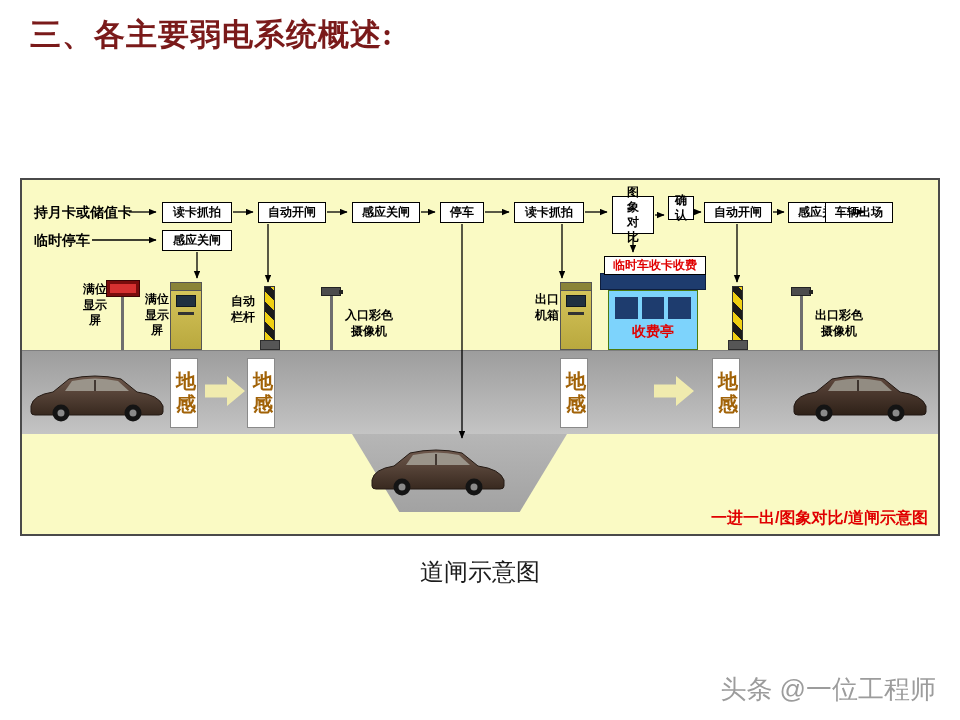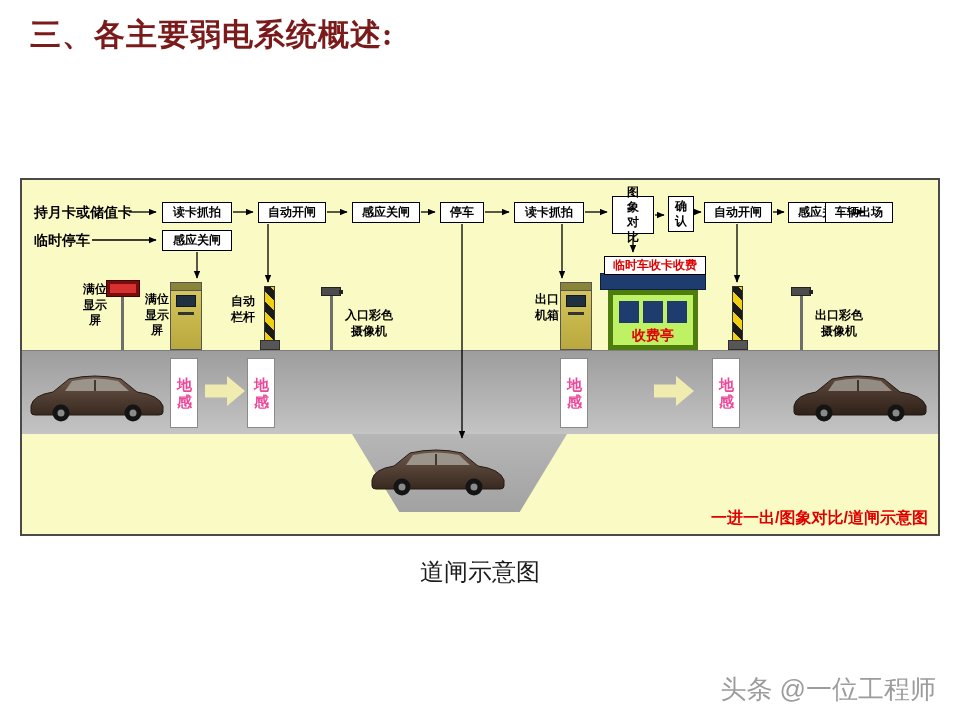--- a/index.html
+++ b/index.html
@@ -47,30 +47,30 @@
     border:1px solid #333; z-index:6; }
   .barrier-base { position:absolute; top:160px; width:20px; height:10px;
     background:#565656; border:1px solid #2e2e2e; z-index:6; }
   .cam-head { position:absolute; width:20px; height:9px; background:#4c4c4c;
     border:1px solid #222; z-index:6; }
   .cam-head::after { content:""; position:absolute; right:-3px; top:2px; width:4px; height:4px; background:#222; }
 
   .roof { position:absolute; left:578px; top:93px; width:106px; height:17px;
     background:#1e3c6e; border:1px solid #0e1e3e; z-index:6; }
   .booth-body { position:absolute; left:586px; top:110px; width:90px; height:60px;
-    background:#bef264; border:5px solid #4d7c0f; z-index:6; }
+    background:#7dd3fc; border:1px solid #4d7c0f; z-index:6; }
   .booth-windows { margin:6px 6px 0; height:22px; display:flex; gap:4px; }
   .booth-windows .pane { flex:1; background:#1e3c6e; }
   .booth-label { margin-top:4px; text-align:center; color:#e00000; font-weight:bold; font-size:14px; }
 
   
   .sensor { position:absolute; top:178px; width:28px; height:70px; background:#ffffff;
     border:1px solid #8a8a8a; display:flex; align-items:center; justify-content:center; z-index:5; }
-  .sensor .sensor-text { display:block; width:16px; color:#ec4899; font-weight:bold;
-    font-size:15px; line-height:1.15; word-break:break-all; text-align:right; }
+  .sensor .sensor-text { display:block; width:16px; color:#a16207; font-weight:bold;
+    font-size:20px; line-height:1.15; word-break:break-all; text-align:center; }
   .flow-arrow { position:absolute; top:196px; width:40px; height:30px; background:#f0ebae;
     clip-path:polygon(0 28%,55% 28%,55% 0,100% 50%,55% 100%,55% 72%,0 72%); z-index:5; }
   .car { position:absolute; width:140px; height:56px; z-index:5; }
 
   .note { position:absolute; right:10px; bottom:5px; color:#e00000; font-weight:bold;
     font-size:16px; z-index:20; }
 
   .connectors { position:absolute; left:0; top:0; width:916px; height:354px;
     z-index:30; pointer-events:none; }
 
@@ -91,21 +91,21 @@
   <div class="flabel" style="left:12px;top:24px">持月卡或储值卡</div>
   <div class="flabel" style="left:12px;top:52px">临时停车</div>
 
   <div class="fbox" style="left:140px;top:22px;width:70px;height:21px">读卡抓拍</div>
   <div class="fbox" style="left:140px;top:50px;width:70px;height:21px">感应关闸</div>
   <div class="fbox" style="left:236px;top:22px;width:68px;height:21px">自动开闸</div>
   <div class="fbox" style="left:330px;top:22px;width:68px;height:21px">感应关闸</div>
   <div class="fbox" style="left:418px;top:22px;width:44px;height:21px">停车</div>
   <div class="fbox" style="left:492px;top:22px;width:70px;height:21px">读卡抓拍</div>
   <div class="fbox stack" style="left:590px;top:16px;width:42px;height:38px">图象对比</div>
-  <div class="fbox stack" style="left:646px;top:16px;width:26px;height:36px">确认</div>
+  <div class="fbox stack" style="left:646px;top:16px;width:26px;height:24px">确认</div>
   <div class="fbox" style="left:682px;top:22px;width:68px;height:21px">自动开闸</div>
   <div class="fbox" style="left:766px;top:22px;width:68px;height:21px">感应关闸</div>
   <div class="fbox" style="left:803px;top:22px;width:68px;height:21px">车辆出场</div>
   <div class="fbox red" style="left:582px;top:76px;width:102px;height:19px">临时车收卡收费</div>
 
   <div class="eqlabel" style="left:60px;top:102px;width:26px">满位显示屏</div>
   <div class="eqlabel" style="left:122px;top:112px;width:26px">满位显示屏</div>
   <div class="eqlabel" style="left:208px;top:114px;width:26px">自动栏杆</div>
   <div class="eqlabel" style="left:322px;top:128px;width:50px">入口彩色摄像机</div>
   <div class="eqlabel" style="left:512px;top:112px;width:26px">出口机箱</div>

